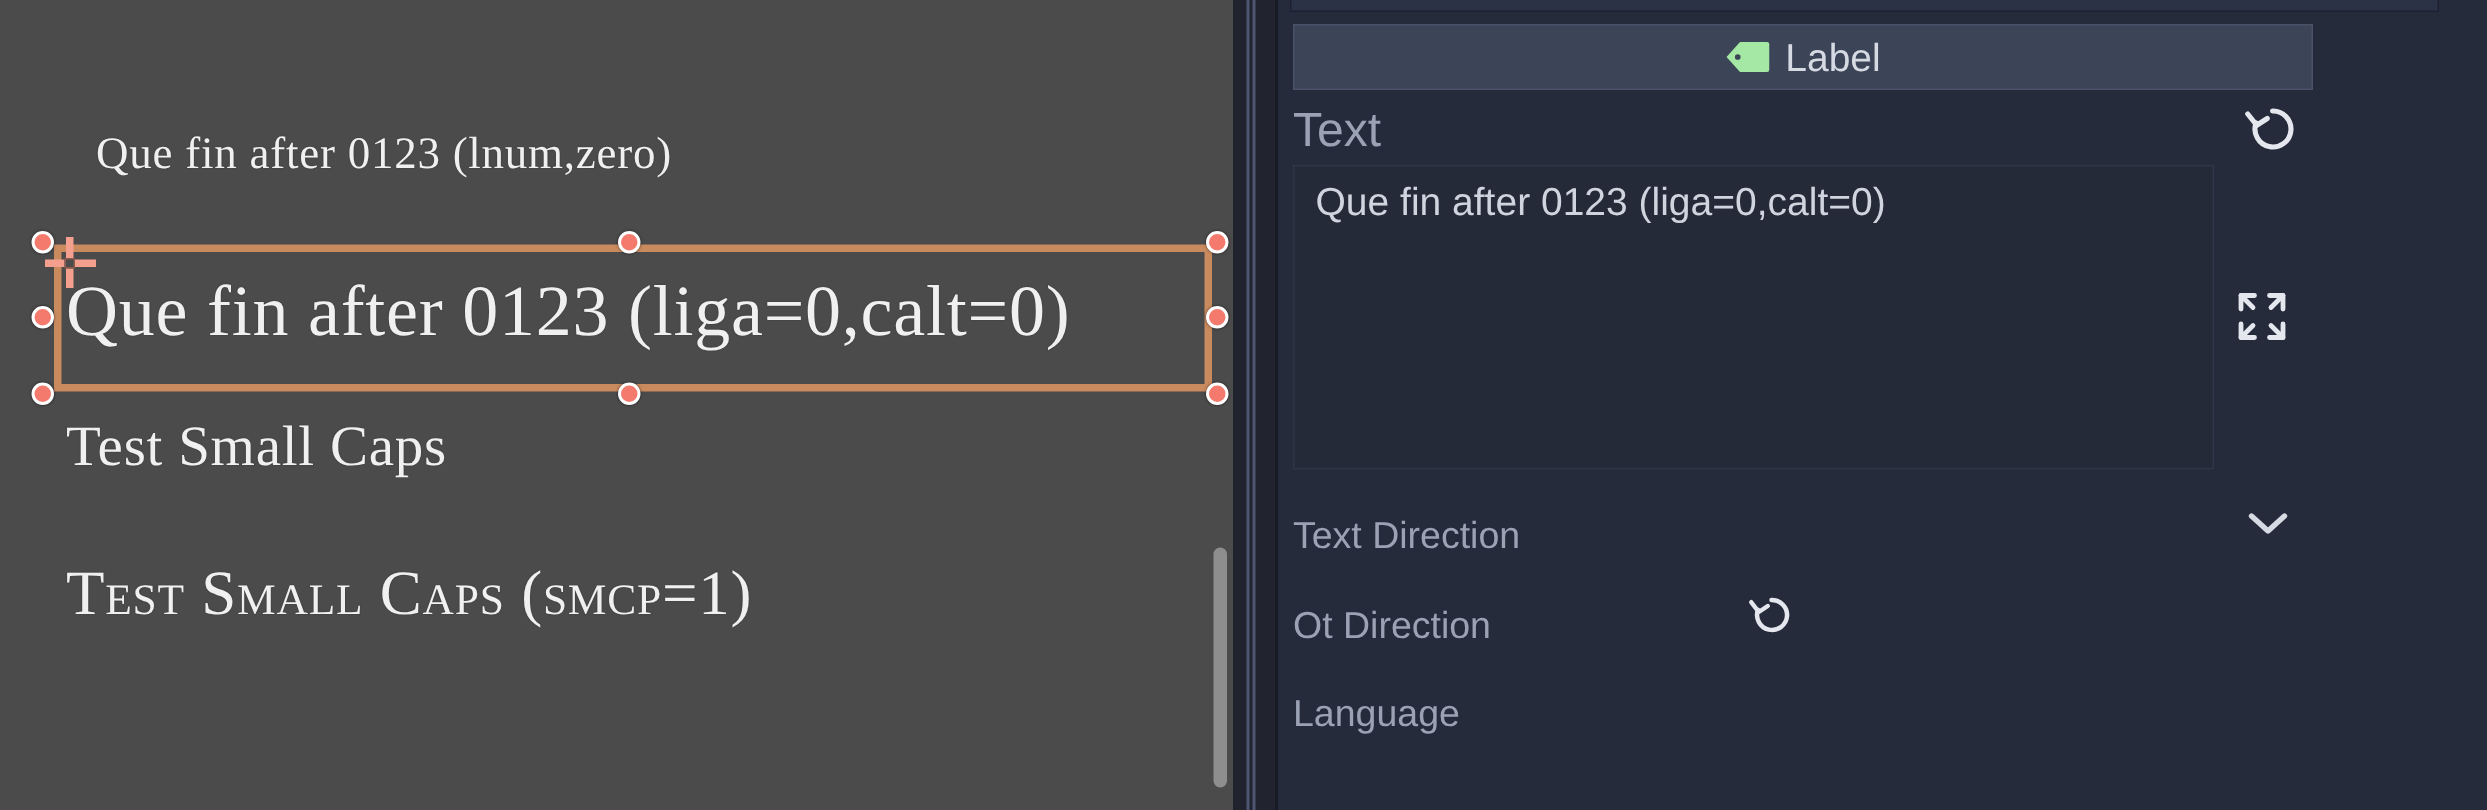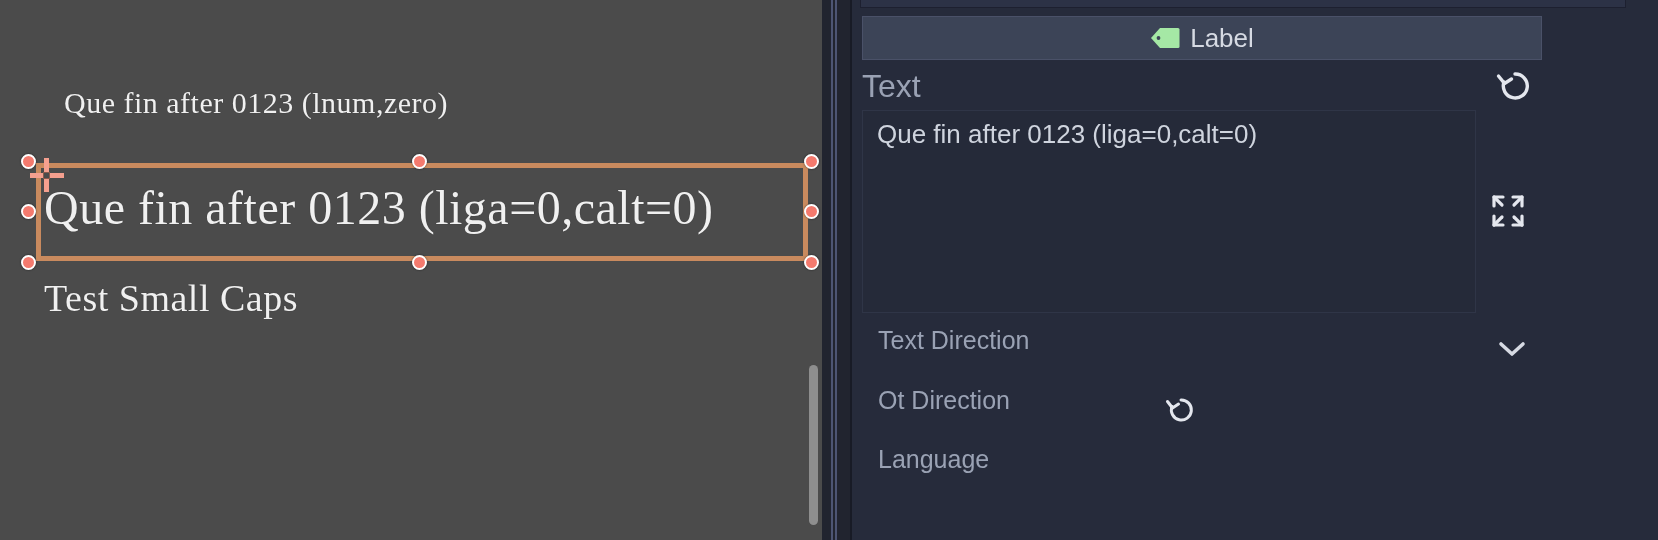--- a/index.html
+++ b/index.html
@@ -155,22 +155,22 @@
     font-family: "Liberation Sans", sans-serif;
     white-space: pre-wrap;
   }
   #text-expand-icon {
     position: absolute; left: 1489px; top: 192px;
   }
 
   
   .prop-row {
     position: absolute;
-    left: 26px; width: 766px; height: 46px;
-    display: flex; align-items: flex-start;
+    left: 10px; width: 766px; height: 46px;
+    display: flex; align-items: flex-end;
   }
   .prop-row .prop-name {
     color: #9aa2b4; font-size: 25px;
     font-family: "Liberation Sans", sans-serif;
   }
 
   #row-text-direction { top: 326px; }
   #chevron-text-direction {
     position: absolute; left: 1498px; top: 340px;
   }
@@ -190,20 +190,21 @@
 <div id="root">
 
   <div id="viewport">
 
     <div class="sample-line" id="sample0">Que fin after 0123 (lnum,zero)</div>
 
     <div class="sample-line" id="sample1">Que fin after 0123 (liga=0,calt=0)</div>
 
     <div class="sample-line" id="sample2">Test Small Caps</div>
 
+    <div class="sample-line" id="sample3">Test Small Caps (smcp=1)</div>
 
     <div id="selection-rect"></div>
 
     <div class="sel-handle h-tl"></div>
     <div class="sel-handle h-tm"></div>
     <div class="sel-handle h-tr"></div>
     <div class="sel-handle h-ml"></div>
     <div class="sel-handle h-mr"></div>
     <div class="sel-handle h-bl"></div>
     <div class="sel-handle h-bm"></div>

